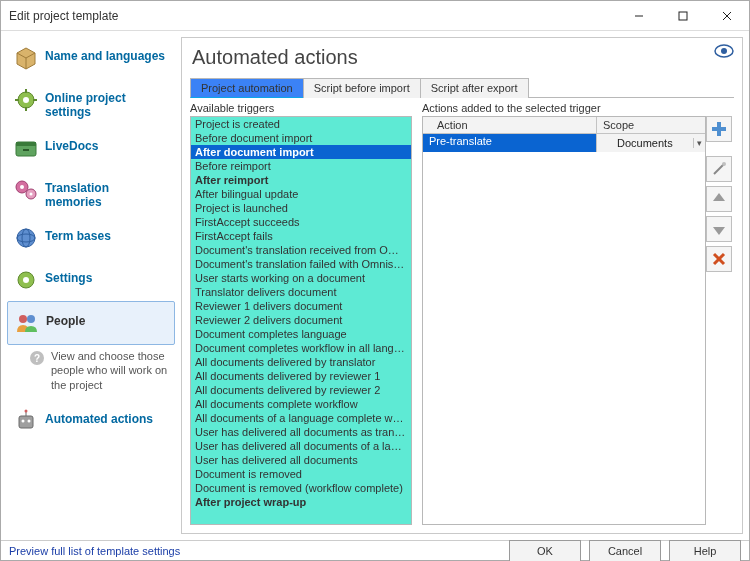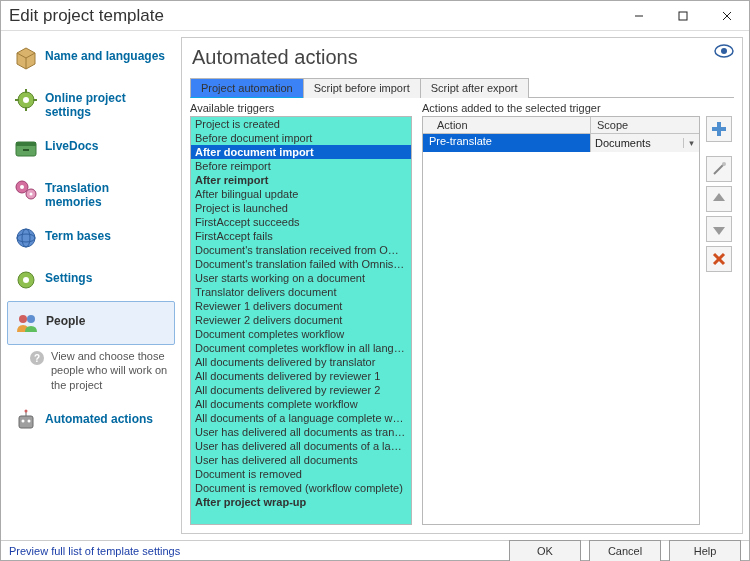--- a/index.html
+++ b/index.html
@@ -1,19 +1,19 @@
 <!DOCTYPE html>
 <html><head>
 <meta charset="utf-8">
 <style>
   * { box-sizing: border-box; }
   html, body { margin:0; padding:0; height:100%; font-family: "Segoe UI", Tahoma, sans-serif; font-size:12px; color:#333; background:#fff; }
   .window { width:750px; height:561px; border:1px solid #aaa; display:flex; flex-direction:column; background:#fff; }
   .titlebar { height:30px; display:flex; align-items:center; padding:0 0 0 8px; border-bottom:1px solid #ddd; }
-  .titlebar .title { font-size:17px; color:#333; flex:1; }
+  .titlebar .title { font-size:12px; color:#333; flex:1; }
   .titlebar .winbtn { width:44px; height:29px; display:flex; align-items:center; justify-content:center; color:#222; }
   .body { flex:1; display:flex; min-height:0; padding:6px; gap:6px; }
   .sidebar { width:168px; display:flex; flex-direction:column; gap:0; }
   .sbitem { display:flex; align-items:flex-start; gap:6px; padding:8px 6px; border-radius:2px; cursor:default; }
   .sbitem .sbicon { width:26px; height:26px; flex:none; }
   .sbitem .sblabel { font-size:12px; color:#0369a1; font-weight:600; padding-top:4px;}
   .sbitem.selected { border:1px solid #8db7e3; background:#e8f1fb; }
   .sbitem.selected .sblabel { color:#333; }
   .sbdesc { font-size:11px; color:#555; padding:4px 4px 8px 22px; line-height:1.3; display:flex; gap:6px;}
   .sbdesc .qicon { width:16px; height:16px; flex:none; margin-top:1px; }
@@ -24,32 +24,32 @@
   .tab { border:1px solid #b8b8b8; border-bottom:none; padding:3px 10px; background:#f2f2f2; font-size:11px; color:#333; margin-right:-1px; position:relative; top:1px;}
   .tab.active { background:#3b82f6; border-bottom:1px solid #0ea5e9; }
   .columns { flex:1; display:flex; gap:10px; min-height:0; }
   .col-left { width:222px; display:flex; flex-direction:column; }
   .col-right { flex:1; display:flex; flex-direction:column; }
   .col-label { font-size:11px; color:#333; margin:2px 0 2px 0; }
   .listbox { flex:1; border:1px solid #b8b8b8; overflow-y:auto; font-size:11px; background:#5eead4; }
   .listrow { padding:1px 4px; white-space:nowrap; overflow:hidden; text-overflow:ellipsis; cursor:default;}
   .listrow.bold { font-weight:700; }
   .listrow.selected { background:#0a64d1; color:#fff; }
-  .rightbody { flex:1; display:flex; gap:6px; min-height:0; }
+  .rightbody { flex:1; display:flex; gap:0; min-height:0; }
   .gridwrap { flex:1; border:1px solid #b8b8b8; display:flex; flex-direction:column; min-width:0; }
   .gridhead { display:flex; border-bottom:1px solid #c3c3c3; background:#f3f3f3; font-size:11px; }
   .gh-action { flex:1; padding:2px 6px 2px 14px; border-right:1px solid #c3c3c3; }
   .gh-scope { width:108px; padding:2px 6px; }
   .gridbody { flex:1; overflow:auto; }
   .gridrow { display:flex; font-size:11px; }
   .gridrow.sel { background:#0a64d1; color:#fff; }
   .gc-action { flex:1; padding:1px 6px; border-right:1px solid #c3c3c3; }
   .gc-scope { width:108px; padding:0; }
   .scope-cell { display:flex; align-items:center; background:#f3f3f3; color:#222; height:18px;}
-  .scope-text { flex:1; padding:0 4px; font-size:11px; }
+  .scope-text { flex:1; padding:0 20px; font-size:11px; }
   .scope-btn { width:16px; text-align:center; border-left:1px solid #c3c3c3; font-size:9px; color:#555;}
   .toolcol { width:28px; display:flex; flex-direction:column; gap:4px; }
   .toolbtn { width:26px; height:26px; border:1px solid #bfbfbf; background:#f5f5f5; display:flex; align-items:center; justify-content:center; }
   .footer { height:20px; border-top:1px solid #ccc; display:flex; align-items:center; padding:0 8px; gap:8px; }
   .footer .link { color:#1a3da7; font-size:11px; cursor:pointer; flex:1; }
   .fbtn { min-width:72px; height:22px; border:1px solid #9a9a9a; background:#f3f3f3; font-size:11px; display:flex; align-items:center; justify-content:center; }
   svg { display:block; }
 </style>
 </head>
 <body>
@@ -186,21 +186,21 @@
               <div class="listrow">After bilingual update</div>
               <div class="listrow">Project is launched</div>
               <div class="listrow">FirstAccept succeeds</div>
               <div class="listrow">FirstAccept fails</div>
               <div class="listrow">Document's translation received from Omnis...</div>
               <div class="listrow">Document's translation failed with Omniscien...</div>
               <div class="listrow">User starts working on a document</div>
               <div class="listrow">Translator delivers document</div>
               <div class="listrow">Reviewer 1 delivers document</div>
               <div class="listrow">Reviewer 2 delivers document</div>
-              <div class="listrow">Document completes workflow</div>
+              <div class="listrow">Document completes language</div>
               <div class="listrow">Document completes workflow in all languages</div>
               <div class="listrow">All documents delivered by translator</div>
               <div class="listrow">All documents delivered by reviewer 1</div>
               <div class="listrow">All documents delivered by reviewer 2</div>
               <div class="listrow">All documents complete workflow</div>
               <div class="listrow">All documents of a language complete workfl...</div>
               <div class="listrow">User has delivered all documents as translator</div>
               <div class="listrow">User has delivered all documents of a langua...</div>
               <div class="listrow">User has delivered all documents</div>
               <div class="listrow">Document is removed</div>

